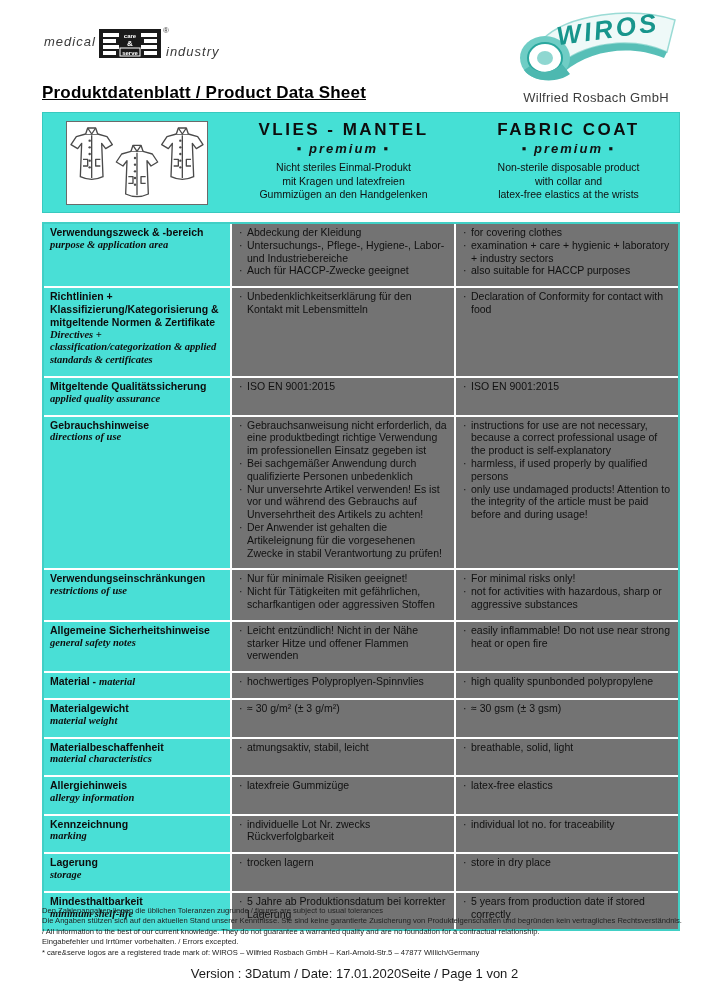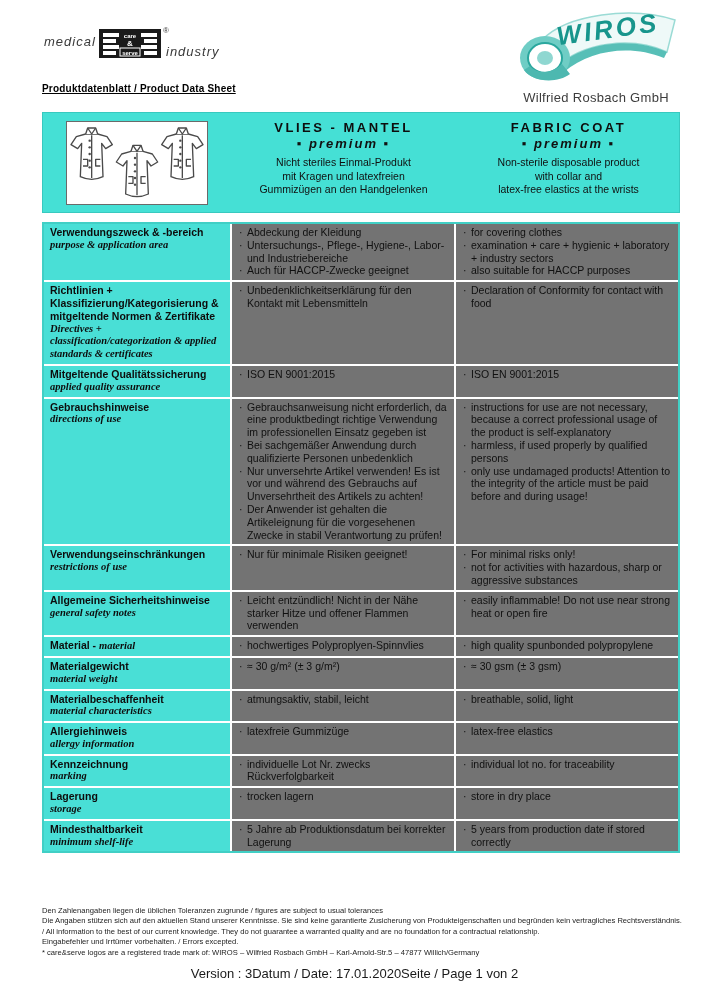--- a/index.html
+++ b/index.html
@@ -7,43 +7,43 @@
   body {
     width:707px; height:1000px; position:relative; overflow:hidden;
     font-family:"Liberation Sans", sans-serif; color:#111;
   }
   
   .brand-logo { position:absolute; left:44px; top:24px; }
   .wiros-wrap { position:absolute; left:512px; top:6px; width:168px; text-align:center; }
   .company { font-size:13px; color:#3d3d3d; letter-spacing:.3px; margin-top:-2px; }
   .doc-title {
     position:absolute; left:42px; top:83px;
-    font-size:10px; font-weight:bold; color:#000;
+    font-size:17px; font-weight:bold; color:#000;
     text-decoration:underline; letter-spacing:.2px;
   }
   
   .band {
     position:absolute; left:42px; top:112px; width:638px; height:101px;
     background:#45e0d5; border:1px solid #38c9bf;
     display:grid; grid-template-columns:188px 225px 225px;
   }
   .band-img-cell { display:flex; align-items:center; justify-content:center; }
   .coat-box { width:142px; height:84px; background:#ffffff; border:1px solid #6a6a6a; }
   .band-col { text-align:center; padding-top:7px; }
-  .prod-title { font-size:13px; font-weight:bold; letter-spacing:2.5px; color:#0d0d0d; }
+  .prod-title { font-size:17px; font-weight:bold; letter-spacing:2.5px; color:#0d0d0d; }
   .prod-premium { font-size:13px; font-weight:bold; font-style:italic; letter-spacing:2px; margin-top:1px; }
   .prod-desc { font-size:10.5px; line-height:1.3; margin-top:5px; white-space:pre-line; color:#101010; }
   
   .tbody {
     position:absolute; left:42px; top:222px; width:638px;
     background:#ffffff; border:2px solid #41cfc5;
     display:flex; flex-direction:column; gap:2px;
   }
   .trow { display:grid; grid-template-columns:186px 222px 222px; gap:2px; }
-  .cell { padding:2px 6px 3px 6px; font-size:10.5px; line-height:1.22; overflow-wrap:break-word; }
+  .cell { padding:2px 6px 9px 6px; font-size:10.5px; line-height:1.22; overflow-wrap:break-word; }
   .cell.label { background:#49dfd6; }
   .cell.content { background:#737373; }
   .lde { display:block; font-weight:bold; color:#0d0d0d; }
   .len { display:block; font-weight:bold; font-style:italic; color:#0d0d0d;font-family:Liberation Serif, serif; }
   .label.inline .lde, .label.inline .len { display:inline; }
   .bullet { position:relative; padding-left:9px; color:#101010; }
   .bullet::before { content:"·"; position:absolute; left:1px; top:0; }
   
   .legal { position:absolute; left:42px; top:906px; width:640px; font-size:7.6px; line-height:1.38; color:#222; }
   .pagebar {
@@ -197,20 +197,21 @@
         <div class="bullet">only use undamaged products! Attention to the integrity of the article must be paid before and during usage!</div>
       </div>
     </div>
     <div class="trow">
       <div class="cell label">
         <span class="lde">Verwendungseinschränkungen</span> 
         <span class="len">restrictions of use</span>
       </div>
       <div class="cell content">
         <div class="bullet">Nur für minimale Risiken geeignet!</div>
+        <div class="bullet">Nicht für Tätigkeiten mit gefährlichen, scharfkantigen oder aggressiven Stoffen</div>
       </div>
       <div class="cell content">
         <div class="bullet">For minimal risks only!</div>
         <div class="bullet">not for activities with hazardous, sharp or aggressive substances</div>
       </div>
     </div>
     <div class="trow">
       <div class="cell label">
         <span class="lde">Allgemeine Sicherheitshinweise</span> 
         <span class="len">general safety notes</span>

